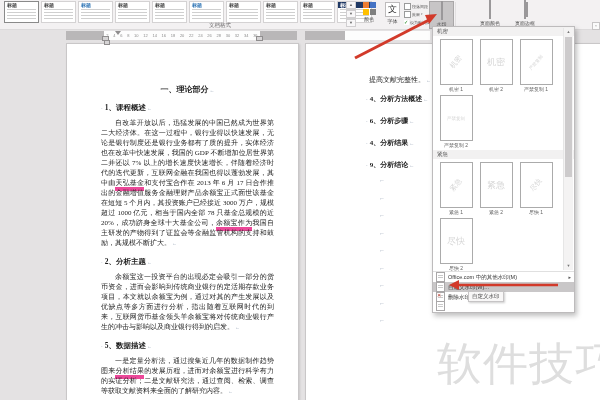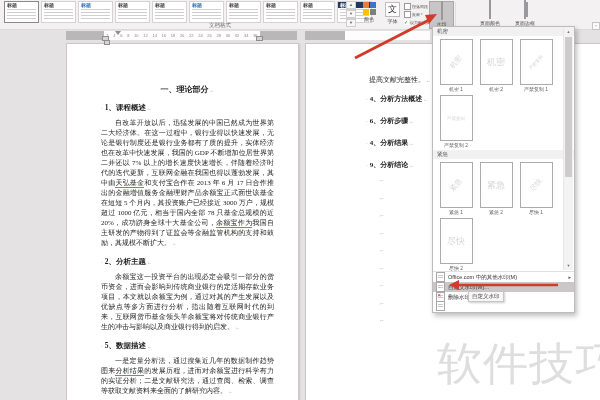--- a/index.html
+++ b/index.html
@@ -69,21 +69,21 @@
   .canvas{position:absolute;left:0;top:40px;width:600px;height:360px;background:#e4e2e3;}
   .page{position:absolute;top:3px;background:#fff;border:1px solid #c9c7c8;
         box-shadow:1px 1px 2px rgba(0,0,0,.12);}
   #page1{left:66px;width:231px;height:356px;}
   #page2{left:305px;width:294px;height:356px;}
   .p1c{position:absolute;left:34px;right:24px;top:40px;font-family:"Liberation Serif",serif;color:#1d1d1d;}
   .title{text-align:center;font-size:8px;font-weight:bold;margin-bottom:8px;}
   .h{font-size:7.5px;font-weight:bold;margin:8px 0 5px;}
   .mk{color:#9aa7b8;font-size:5px;margin-right:2px;}
   .p{font-size:7px;line-height:10px;text-align:justify;text-indent:14px;margin:0;}
-  .lnk{border-bottom:1px solid #ec4899;}
+  .lnk{border-bottom:4px solid #ec4899;}
   .eol{color:#9aa7b8;font-size:5px;margin-left:1px;}
   .p2c{position:absolute;inset:0;font-family:"Liberation Serif",serif;color:#1d1d1d;}
   .p2line{position:absolute;left:63px;top:31px;font-size:7px;white-space:nowrap;}
   .p2h{position:absolute;left:60px;font-size:7px;font-weight:bold;white-space:nowrap;}
   .p2mark{position:absolute;left:73px;font-size:6px;color:#9aa7b8;}
 
   
   .panel{position:absolute;left:432px;top:26px;width:141px;height:285px;background:#fff;
          border:1px solid #bdbbbc;box-shadow:2px 3px 5px rgba(0,0,0,.25);z-index:20;}
   .psec{height:8px;background:#f2f1f1;font-size:5.5px;color:#555;padding:1px 0 0 4px;}

